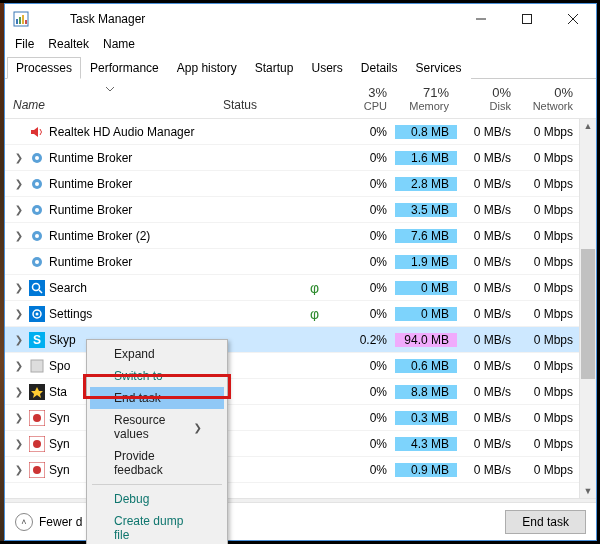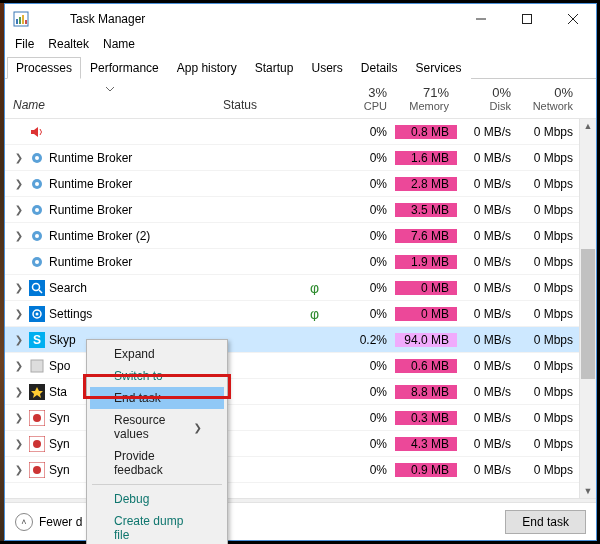--- a/index.html
+++ b/index.html
@@ -25,21 +25,21 @@
 .th.col .lbl { font-size:11px; color:#555; }
 .sort-indicator { position:absolute; left:50%; top:2px; transform:translateX(-50%); }
 .body { flex:1; overflow:hidden; position:relative; }
 .rows { position:absolute; inset:0 17px 0 0; overflow:hidden; }
 .row { display:flex; height:26px; align-items:center; border-bottom:1px solid #f2f2f2; }
 .row.selected { background:#cde8ff; }
 .cell { padding:0 8px; white-space:nowrap; overflow:hidden; }
 .cell.name { flex:0 0 210px; display:flex; align-items:center; gap:4px; }
 .cell.status { flex:0 0 118px; display:flex; align-items:center; justify-content:flex-end; padding-right:14px; }
 .cell.num { flex:0 0 62px; text-align:right; }
-.cell.mem { background:#ec4899; }
+.cell.mem { background:#7dd3fc; }
 .cell.mem.sel { background:#f0abfc; }
 .expander { width:12px; text-align:center; color:#666; font-size:10px; }
 .appicon { width:16px; height:16px; flex-shrink:0; }
 .leaf { color:#2e8b2e; font-size:14px; line-height:1; }
 .scrollbar { position:absolute; right:0; top:0; bottom:0; width:17px; background:#f0f0f0; border-left:1px solid #e3e3e3; }
 .scrollbar .thumb { position:absolute; right:1px; left:1px; top:130px; height:130px; background:#c1c1c1; }
 .scrollbar .arrow { position:absolute; left:0; right:0; height:14px; display:flex; align-items:center; justify-content:center; color:#666; font-size:9px; }
 .scrollbar .arrow.up { top:0; }
 .scrollbar .arrow.down { bottom:0; }
 .hscroll { height:4px; background:#f0f0f0; border-top:1px solid #e3e3e3; }
@@ -140,20 +140,21 @@
 
   <div class="body">
     <div class="rows" id="rows">
         <div class="row">
           <div class="cell name">
             <span class="expander"></span>
             <span class="appicon"><svg width="16" height="16" viewBox="0 0 16 16">
                 <polygon points="2,6 5,6 9,3 9,13 5,10 2,10" fill="#d33"></polygon>
                 <path d="M11 5 Q14 8 11 11" fill="none" stroke="#d33"></path>
               </svg></span>
+            <span>Realtek HD Audio Manager</span>
           </div>
           <div class="cell status"></div>
           <div class="cell num">0%</div>
           <div class="cell num mem">0.8 MB</div>
           <div class="cell num">0 MB/s</div>
           <div class="cell num">0 Mbps</div>
         </div>
         <div class="row">
           <div class="cell name">
             <span class="expander">❯</span>

